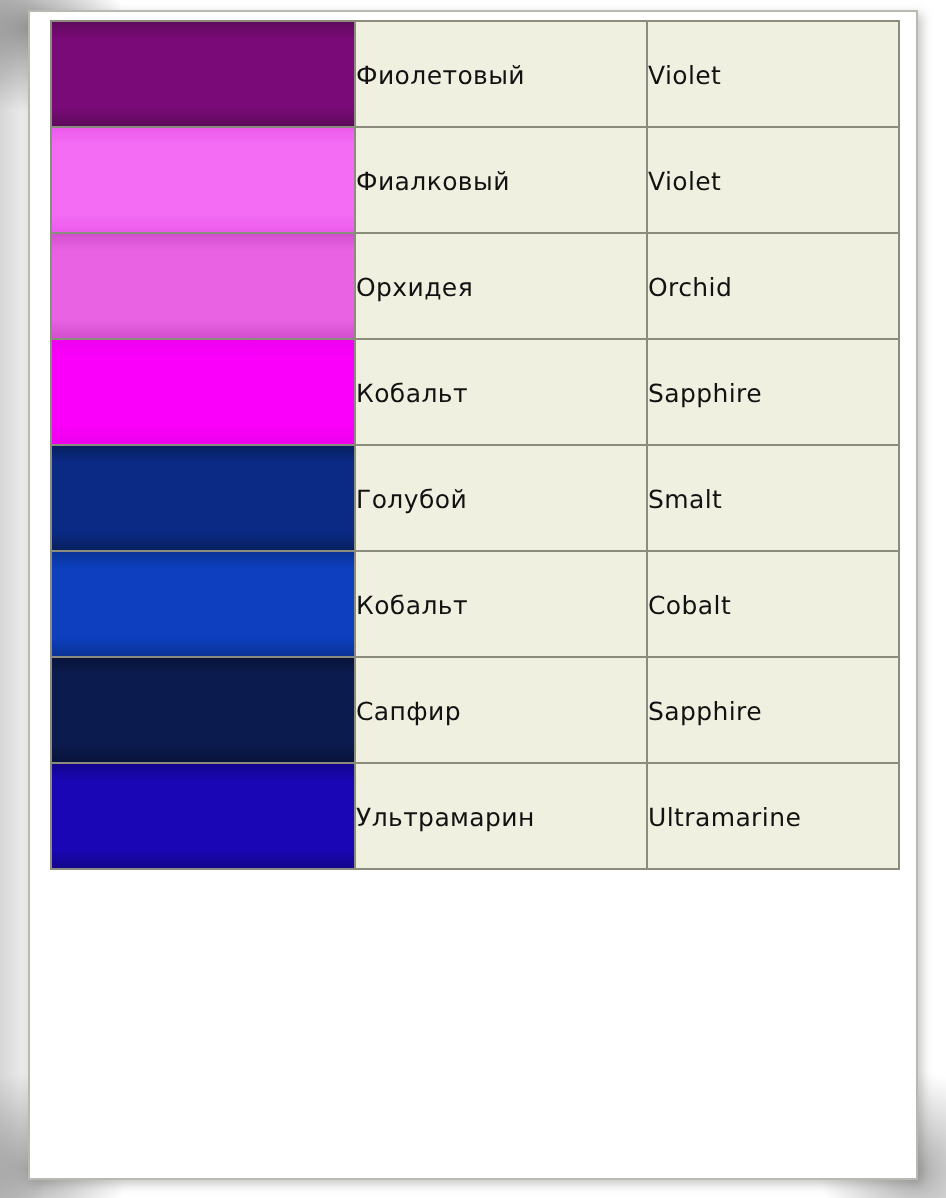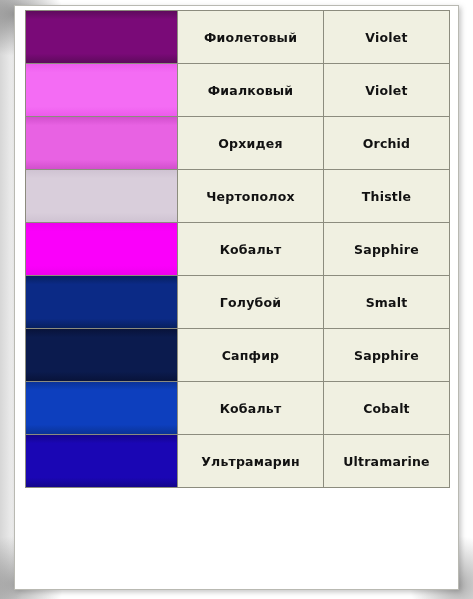--- a/index.html
+++ b/index.html
@@ -70,27 +70,26 @@
     padding: 0;
   }
   .swatch {
     display: block;
     width: 100%;
     height: 100%;
     min-height: 51px;
   }
 
   .name-cell {
-    text-align: center;
+    text-align: left;
     vertical-align: middle;
     color: #121212;
     font-size: 12.5px;
     letter-spacing: 0.2px;
     white-space: nowrap;
-    font-weight: bold;
   }
   .name-cell.en { font-size: 12.5px; }
 </style>
 </head>
 <body>
 
 <div id="page-frame">
   <div id="card">
     <table id="color-table">
       <colgroup>
@@ -115,52 +114,45 @@
           </tr>
           <tr>
             <td class="swatch-cell">
               <span class="swatch" style="background: linear-gradient(rgb(210, 79, 205) 0%, rgb(232, 98, 227) 16%, rgb(232, 98, 227) 82%, rgb(210, 79, 205) 100%);"></span>
             </td>
             <td class="name-cell ru">Орхидея</td>
             <td class="name-cell en">Orchid</td>
           </tr>
           <tr>
             <td class="swatch-cell">
-              <span class="swatch" style="background: linear-gradient(rgb(207, 195, 210) 0%, rgb(217, 206, 219) 16%, rgb(217, 206, 219) 82%, rgb(207, 195, 210) 100%);"></span>
-            </td>
-            <td class="name-cell ru">Чертополох</td>
-            <td class="name-cell en">Thistle</td>
-          </tr>
-          <tr>
-            <td class="swatch-cell">
               <span class="swatch" style="background: linear-gradient(rgb(238, 0, 238) 0%, rgb(250, 0, 250) 16%, rgb(250, 0, 250) 82%, rgb(238, 0, 238) 100%);"></span>
             </td>
             <td class="name-cell ru">Кобальт</td>
             <td class="name-cell en">Sapphire</td>
           </tr>
           <tr>
             <td class="swatch-cell">
               <span class="swatch" style="background: linear-gradient(rgb(7, 32, 95) 0%, rgb(11, 42, 134) 16%, rgb(11, 42, 134) 82%, rgb(7, 32, 95) 100%);"></span>
             </td>
             <td class="name-cell ru">Голубой</td>
             <td class="name-cell en">Smalt</td>
           </tr>
           <tr>
             <td class="swatch-cell">
+              <span class="swatch" style="background: linear-gradient(rgb(10, 51, 152) 0%, rgb(13, 63, 190) 16%, rgb(13, 63, 190) 82%, rgb(10, 51, 152) 100%);"></span>
+            </td>
+            <td class="name-cell ru">Кобальт</td>
+            <td class="name-cell en">Cobalt</td>
+          </tr>
+          <tr>
+            <td class="swatch-cell">
               <span class="swatch" style="background: linear-gradient(rgb(8, 19, 58) 0%, rgb(11, 27, 78) 16%, rgb(11, 27, 78) 82%, rgb(8, 19, 58) 100%);"></span>
             </td>
             <td class="name-cell ru">Сапфир</td>
             <td class="name-cell en">Sapphire</td>
-          </tr>
-          <tr>
-            <td class="swatch-cell">
-              <span class="swatch" style="background: linear-gradient(rgb(10, 51, 152) 0%, rgb(13, 63, 190) 16%, rgb(13, 63, 190) 82%, rgb(10, 51, 152) 100%);"></span>
-            </td>
-            <td class="name-cell ru">Кобальт</td>
-            <td class="name-cell en">Cobalt</td>
           </tr>
           <tr>
             <td class="swatch-cell">
               <span class="swatch" style="background: linear-gradient(rgb(20, 5, 140) 0%, rgb(26, 6, 180) 16%, rgb(26, 6, 180) 82%, rgb(20, 5, 140) 100%);"></span>
             </td>
             <td class="name-cell ru">Ультрамарин</td>
             <td class="name-cell en">Ultramarine</td>
           </tr>
         </tbody>
     </table>

